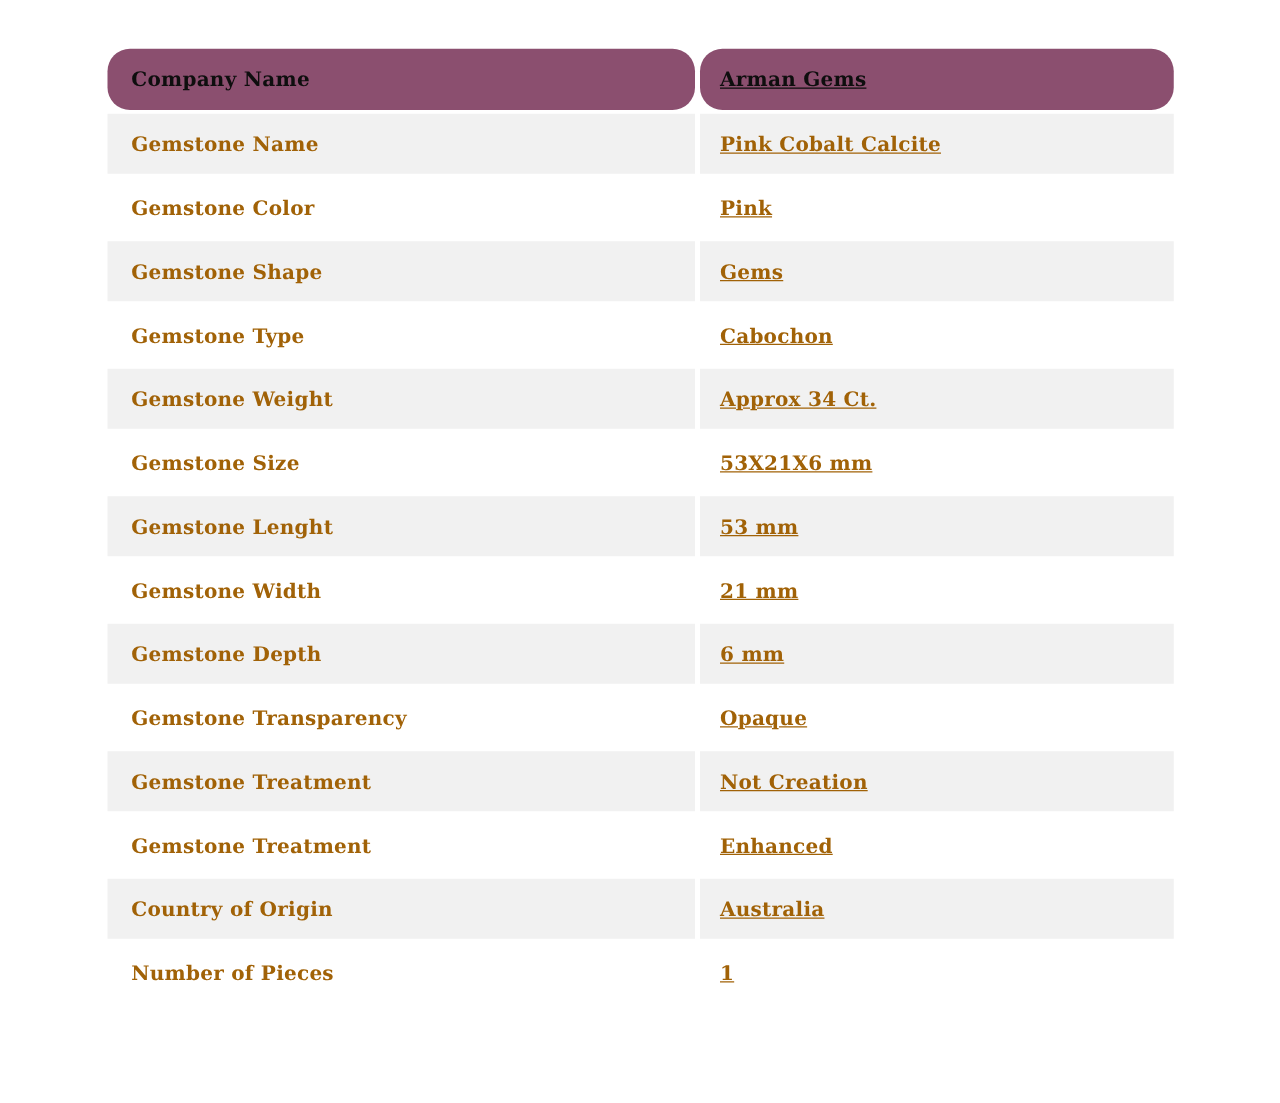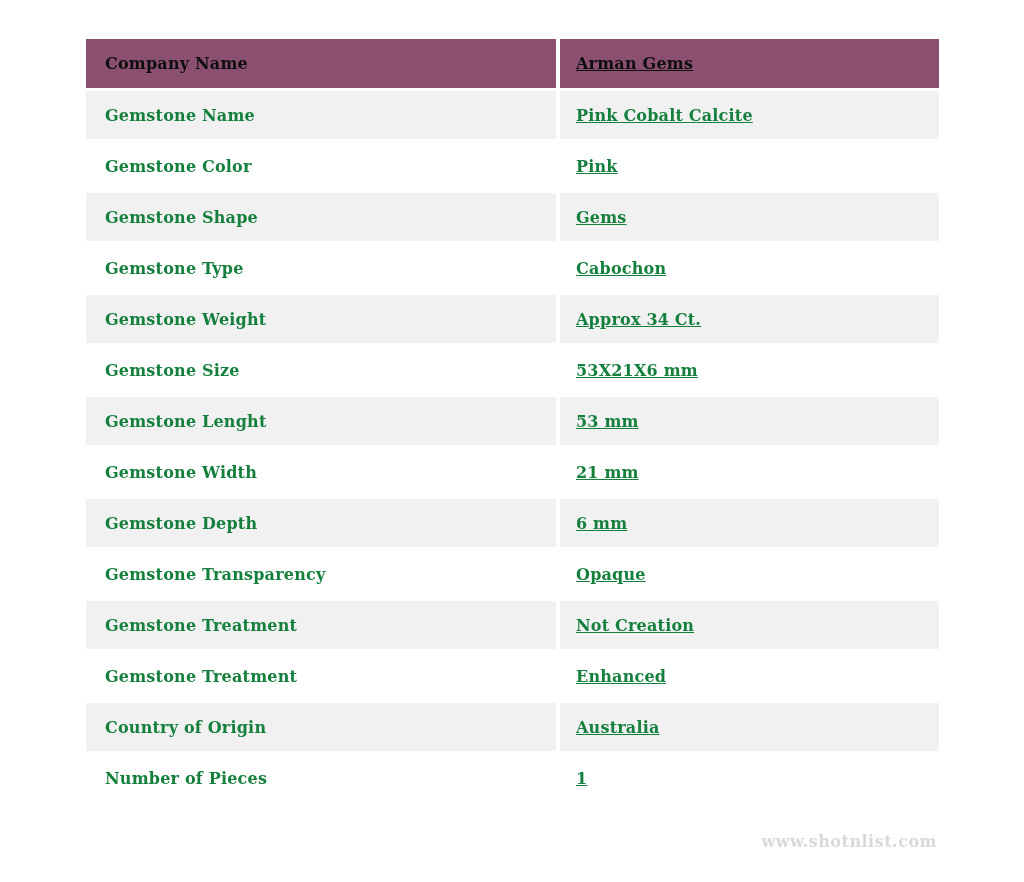--- a/index.html
+++ b/index.html
@@ -30,31 +30,32 @@
   }
   .row {
     display: contents;
   }
   .cell {
     height: 48px;
     display: flex;
     align-items: center;
     font-weight: bold;
     font-size: 16px;
-    color: #15803d;
+    color: #a16207;
     letter-spacing: 0.2px;
     background: #ffffff;
     box-sizing: border-box;
   }
   .cell.label-cell { padding-left: 19px; }
   .cell.value-cell { padding-left: 16px; text-decoration: underline; }
   .header-row .cell {
     background: var(--header-bg, #8b4f6f);
     height: 49px;
     color: #0e0e0e;
+    border-radius: 18px;
   }
   .row.striped .cell {
     background: var(--stripe-bg, #f1f1f1);
   }
   .watermark {
     position: absolute;
     top: 832px;
     left: 86px;
     width: 851px;
     text-align: right;
@@ -129,14 +130,13 @@
         <div class="cell value-cell">Australia</div>
       </div>
       <div class="row">
         <div class="cell label-cell">Number of Pieces</div>
         <div class="cell value-cell">1</div>
       </div>
 
     </div>
   </div>
 
-  <div class="watermark">www.shotnlist.com</div>
 </div>
 
 </body></html>

